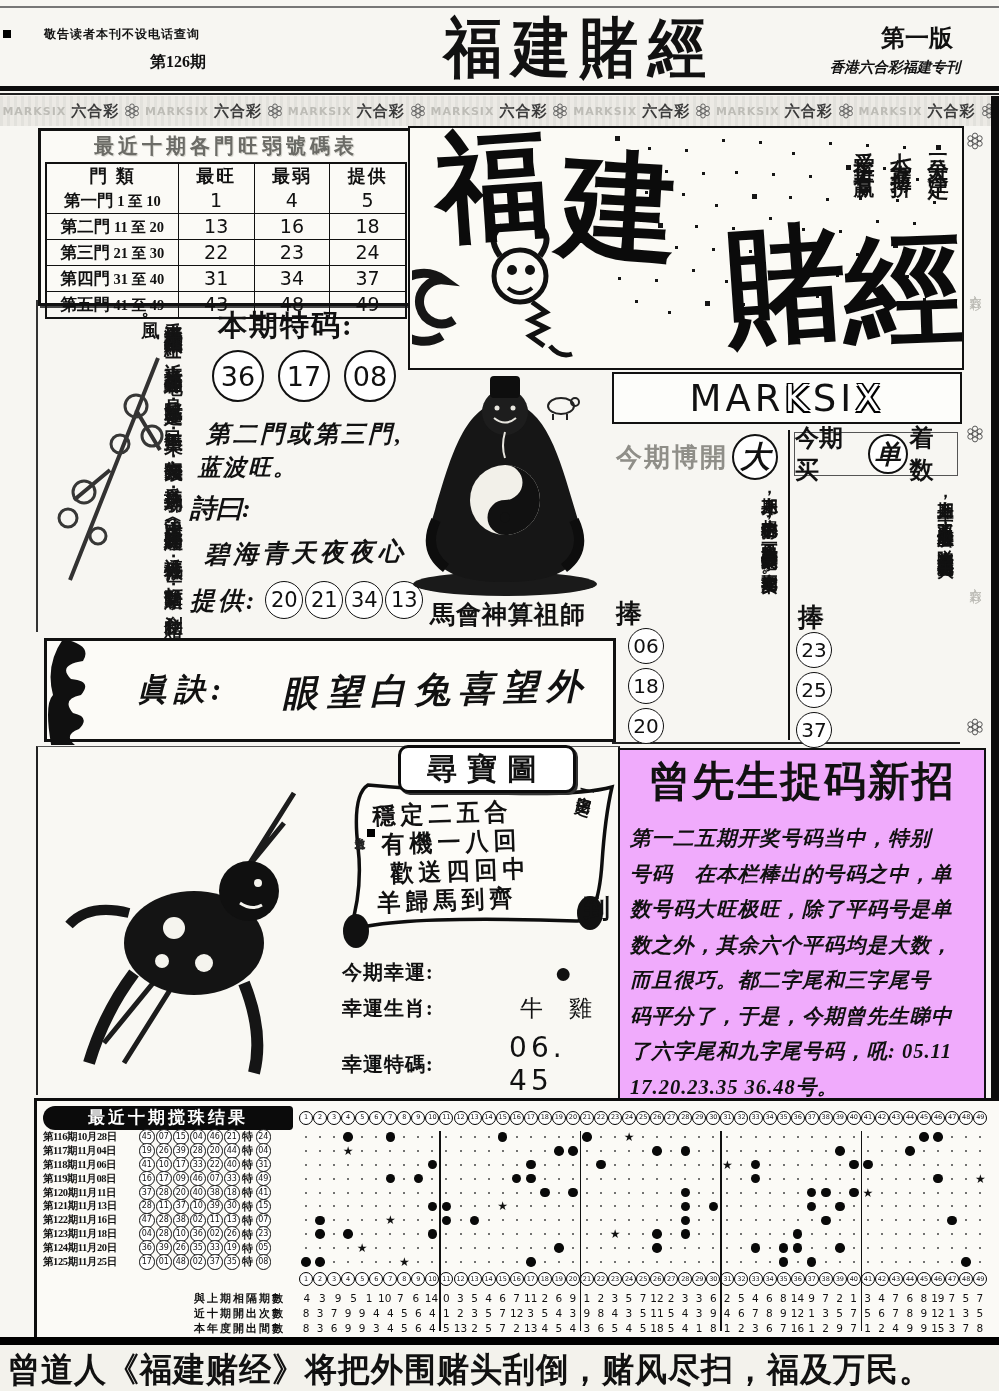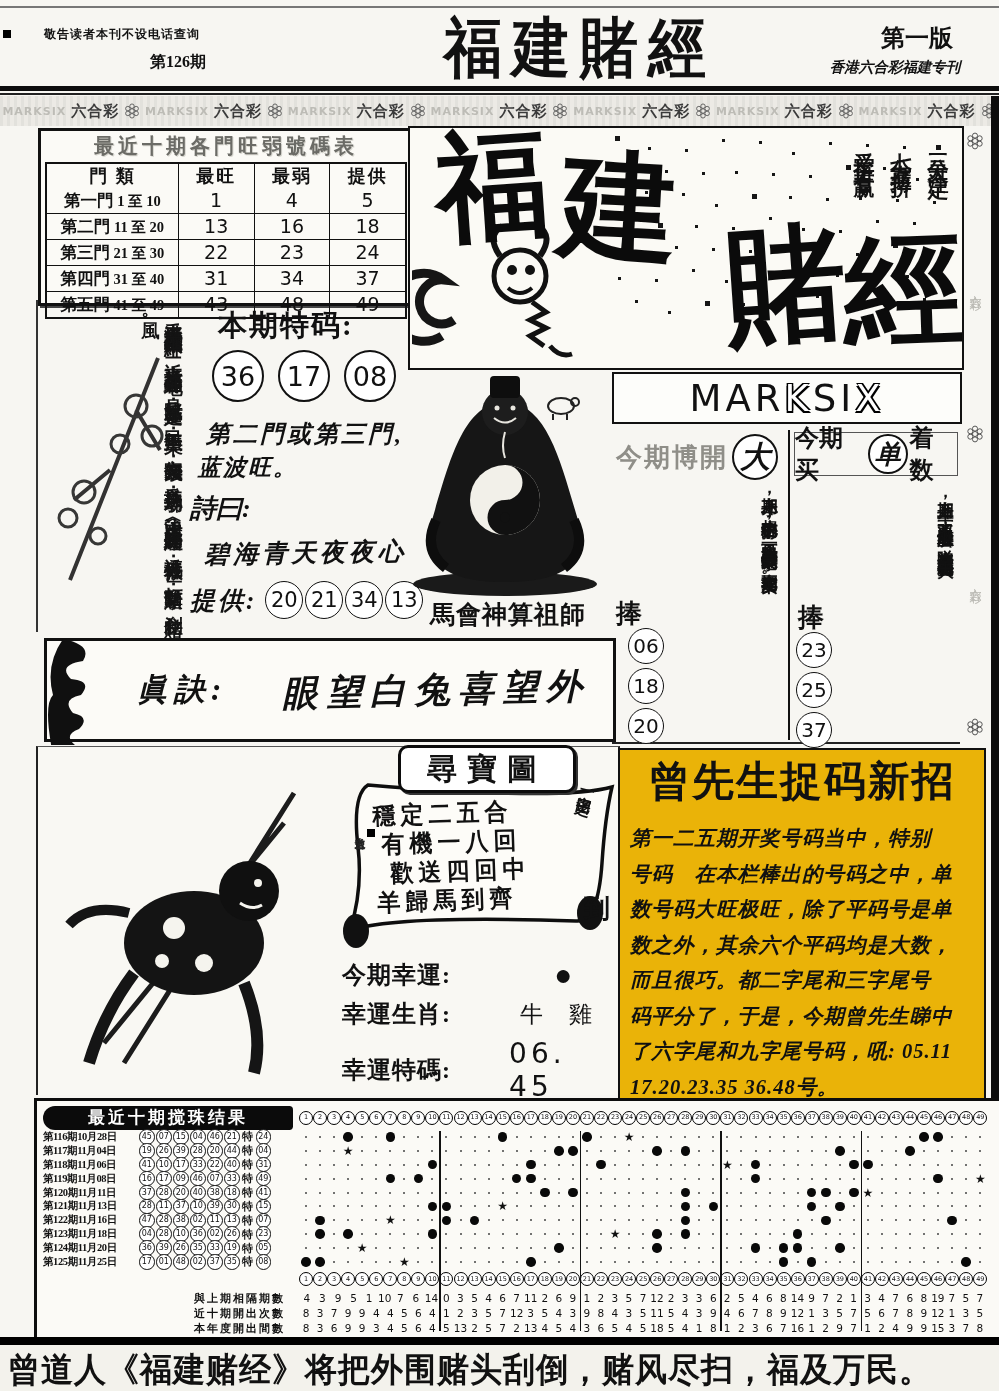--- a/index.html
+++ b/index.html
@@ -129,30 +129,30 @@
   .vline{font-size:23px;font-weight:900;letter-spacing:5px;line-height:29px;transform:scaleY(1.05);}
   .vline:nth-child(2){margin-left:8px;}
   .vline:nth-child(3){margin-left:16px;}
   .vline:nth-child(4){margin-left:2px;}
   #side-note{position:absolute;left:228px;top:40px;height:110px;font-size:15px;font-weight:bold;transform:rotate(14deg);letter-spacing:2px;}
   #side-char{position:absolute;left:246px;top:150px;font-size:26px;font-weight:900;}
   #sig{position:absolute;left:14px;top:88px;height:70px;font-size:11px;font-weight:bold;color:#222;}
   #sig::before{content:"";display:block;width:8px;height:8px;background:#000;margin-bottom:3px;}
   #lucky{position:absolute;left:304px;top:212px;width:272px;}
   .lrow{display:flex;align-items:center;margin-bottom:7px;}
-  .llabel{width:152px;font-size:24px;font-weight:900;letter-spacing:1px;}
+  .llabel{width:152px;font-size:20px;font-weight:900;letter-spacing:1px;}
   #lucky-dot{font-size:30px;line-height:20px;margin-left:60px;}
   .zodiac{font-size:23px;margin-left:26px;}
   #lucky-num{font-family:"DejaVu Sans",sans-serif;font-size:28px;letter-spacing:4px;margin-left:26px;}
   .lband{font-size:22px;font-weight:bold;margin-left:14px;font-family:"DejaVu Sans",sans-serif;}
   .lband b{font-family:"Liberation Serif",serif;font-size:21px;font-weight:900;margin-right:8px;}
   .lrow.indent{margin-left:166px;}
 
   
-  #zeng{left:618px;top:748px;width:344px;height:344px;border:2.5px solid #111;background:#eab308;padding:4px 10px;}
+  #zeng{left:618px;top:748px;width:344px;height:344px;border:2.5px solid #111;background:#f0abfc;padding:4px 10px;}
   #zeng-title{font-size:41px;font-weight:900;letter-spacing:2px;text-align:center;transform:scaleX(1.02);}
   #zeng-lines{margin-top:12px;}
   .zline{font-size:20.5px;font-weight:bold;font-style:italic;line-height:35.5px;letter-spacing:1px;white-space:nowrap;}
 
   
   #results{left:34px;top:1098px;width:958px;height:236px;border:3px solid #0d0d0d;background:#fbfaf6;padding:4px 0 0 6px;}
   #res-head{display:flex;align-items:center;height:25px;}
   #res-banner{width:250px;height:24px;background:#0b0b0b;color:#fff;border-radius:13px 4px 4px 13px;
               display:flex;align-items:center;justify-content:center;font-size:17px;font-weight:900;letter-spacing:3px;}
   .crow{width:688px;display:flex;}

